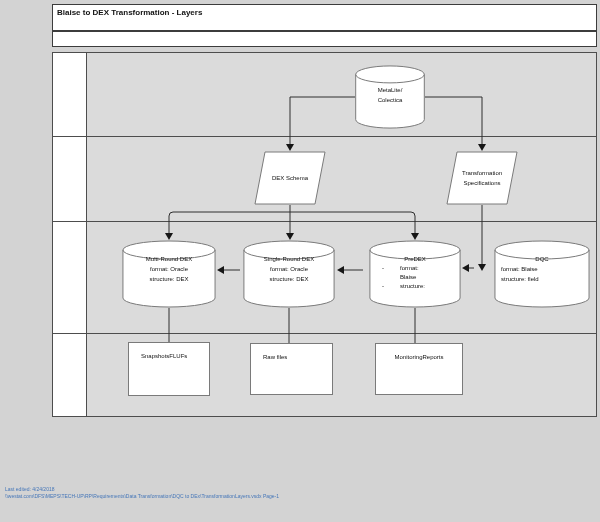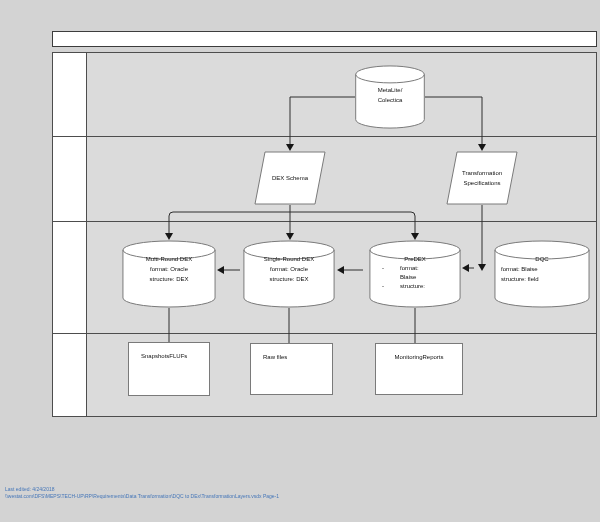--- a/index.html
+++ b/index.html
@@ -46,20 +46,23 @@
   .footer{
     left:5px;top:486px;width:560px;
     color:#4576b8;font-size:5px;line-height:7px;z-index:4;
   }
 </style>
 </head>
 <body>
 
 <div class="stage">
 
+  <div class="abs titlebox">
+    <span>Blaise to DEX Transformation - Layers</span>
+  </div>
   <div class="abs band2"></div>
 
   <div class="abs lane-head" style="top:52px;height:85px;"></div>
   <div class="abs lane-body" style="top:52px;height:85px;"></div>
   <div class="abs lane-head" style="top:136px;height:86px;"></div>
   <div class="abs lane-body" style="top:136px;height:86px;"></div>
   <div class="abs lane-head" style="top:221px;height:113px;"></div>
   <div class="abs lane-body" style="top:221px;height:113px;"></div>
   <div class="abs lane-head" style="top:333px;height:84px;"></div>
   <div class="abs lane-body" style="top:333px;height:84px;"></div>

